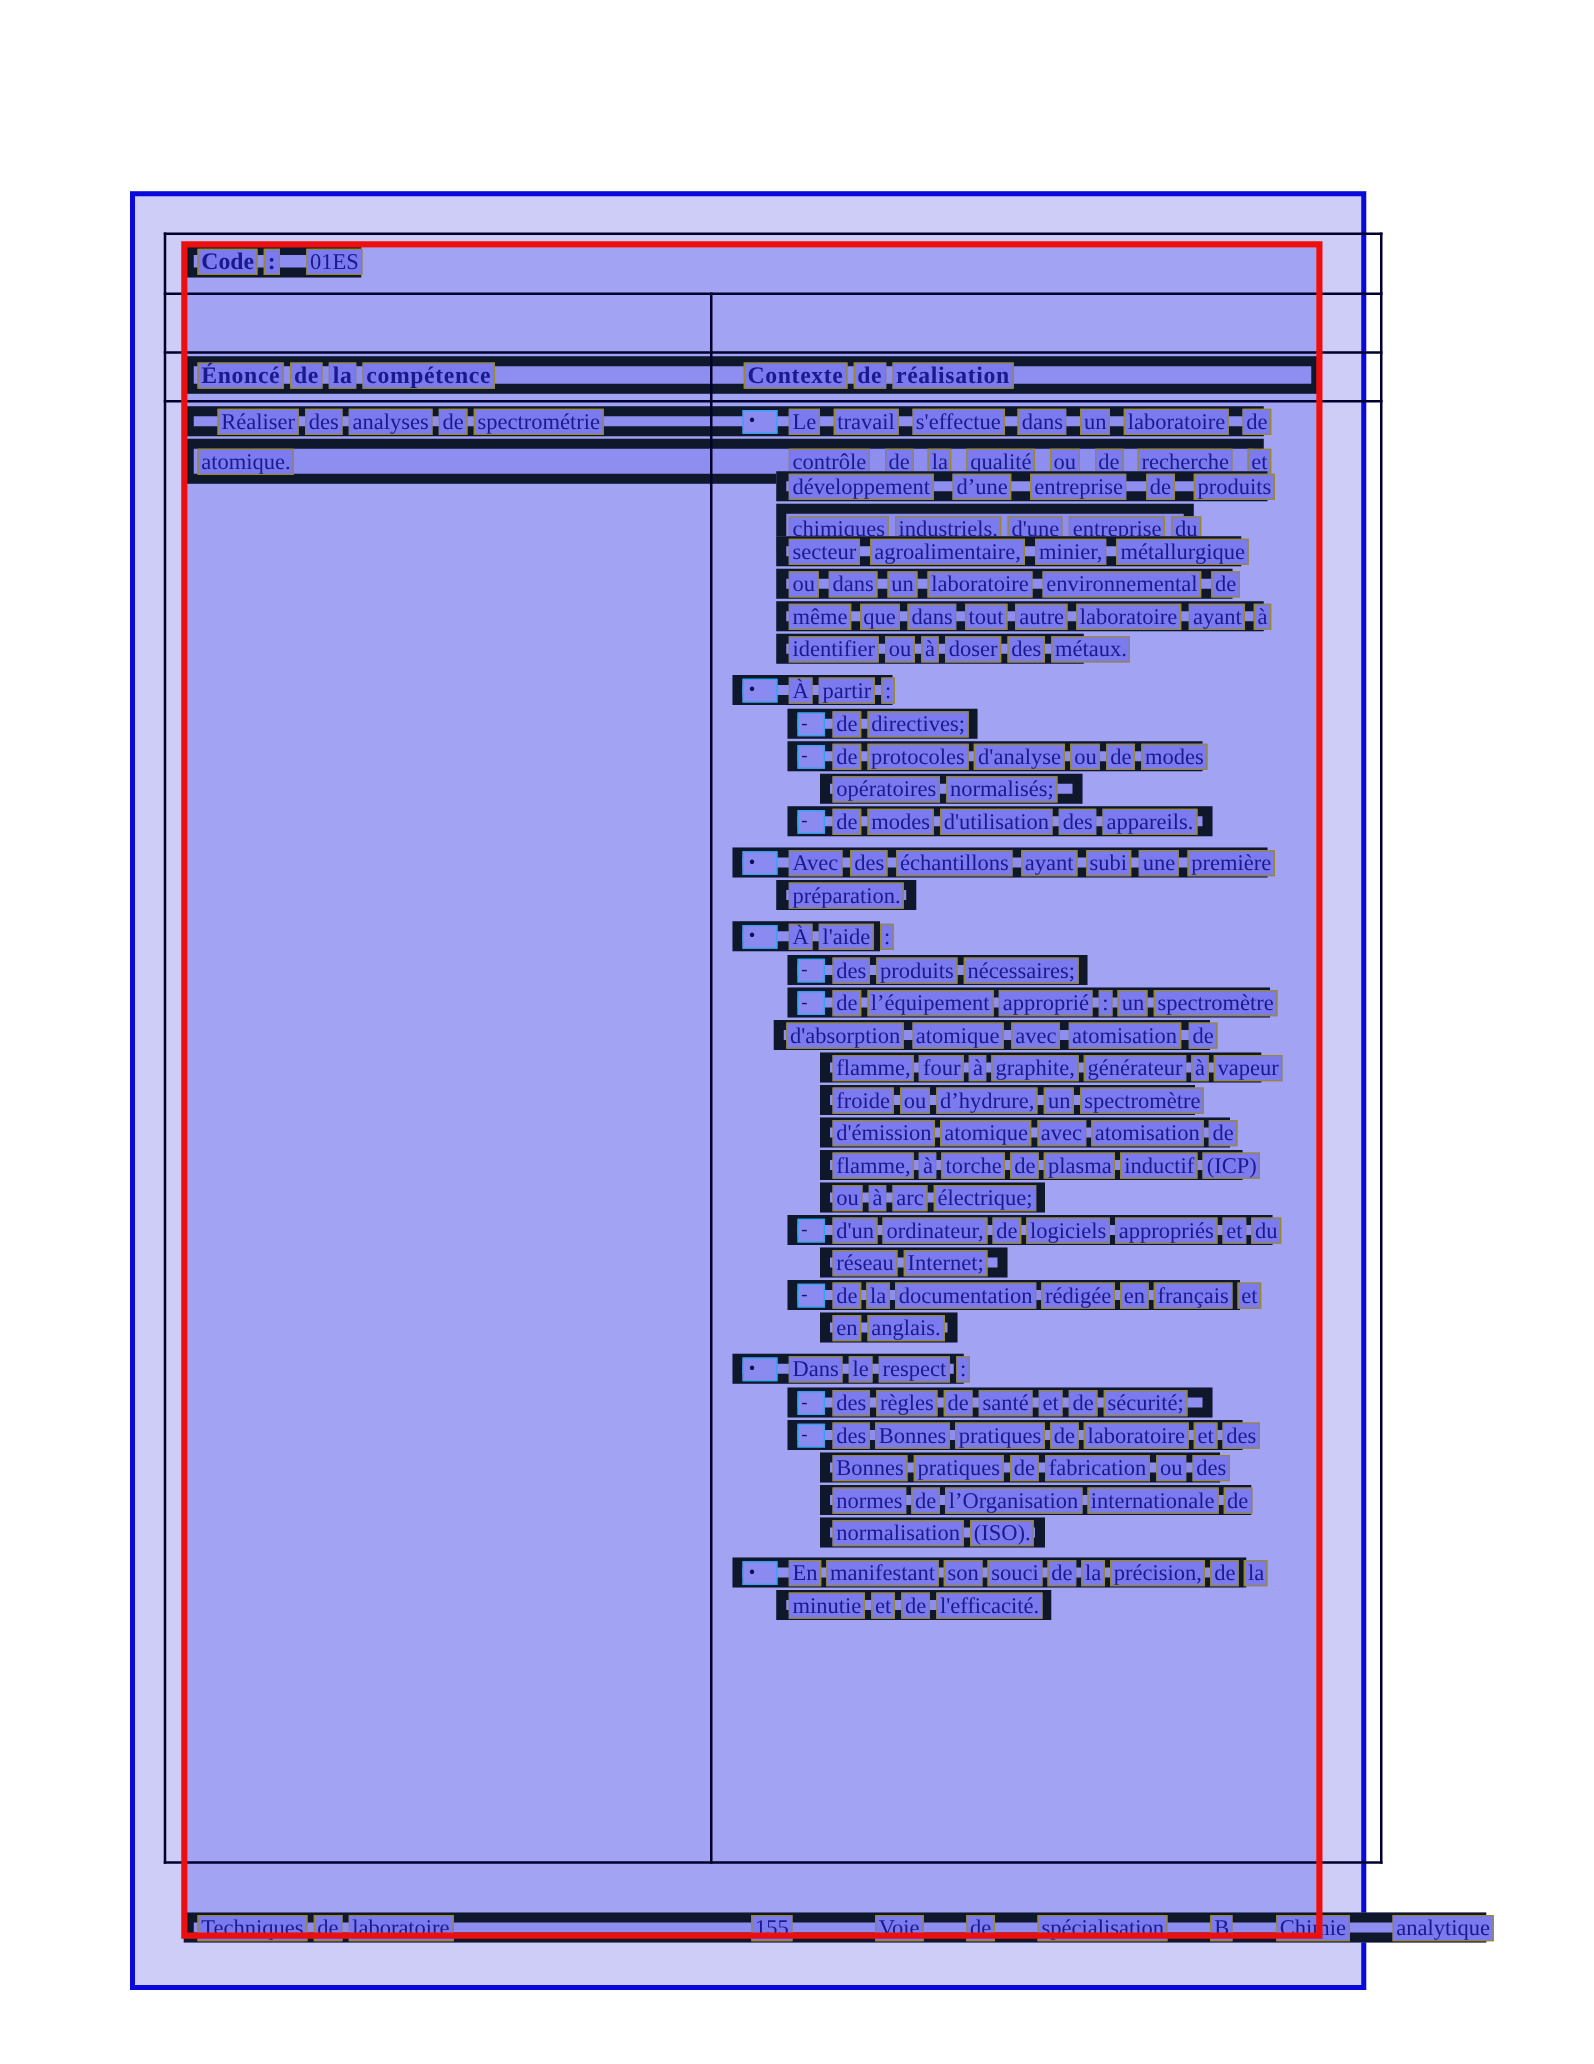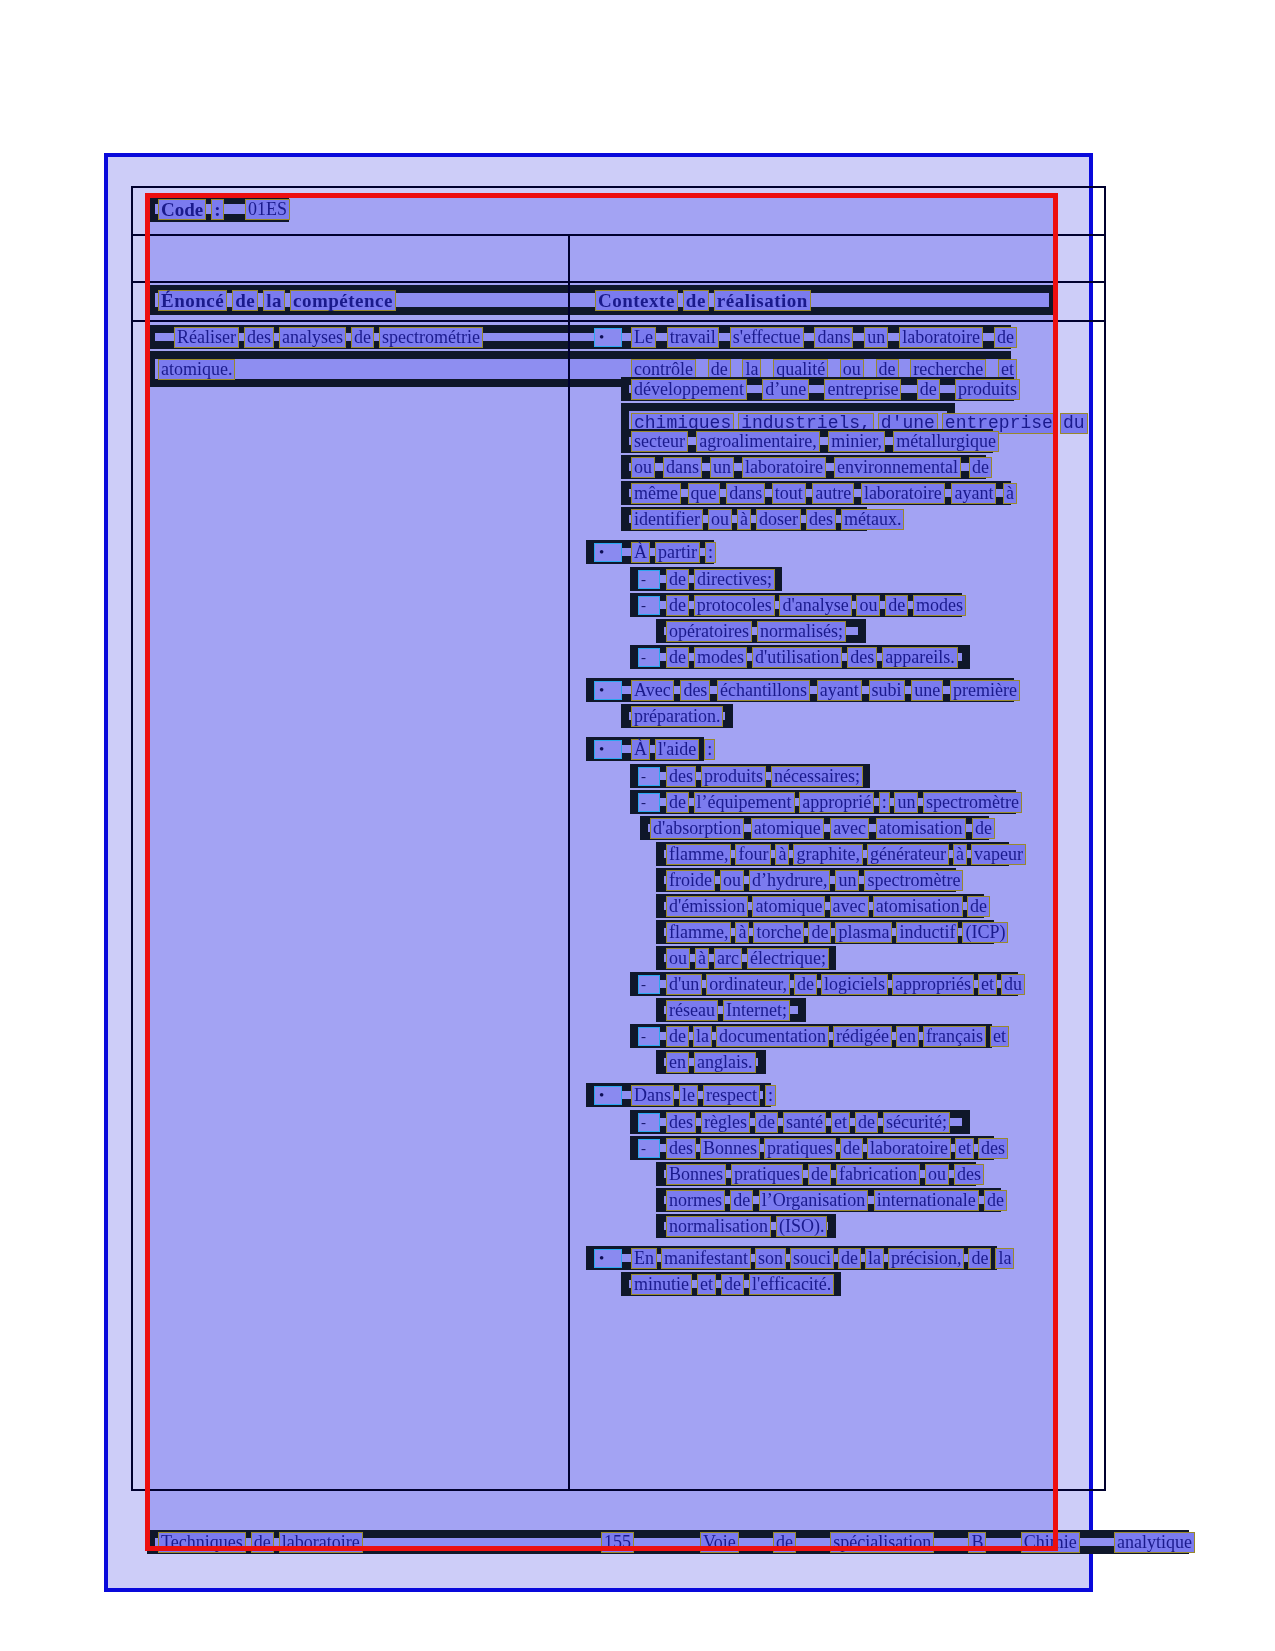--- a/index.html
+++ b/index.html
@@ -106,21 +106,21 @@
       </div>
       <div class="line" style="left: 621px; top: 377px; width: 393px; height: 24px;">
         <div class="seg just" style="left: 2px; width: 389px;">
           <span class="word">développement</span>
           <span class="word">d’une</span>
           <span class="word">entreprise</span>
           <span class="word">de</span>
           <span class="word">produits</span>
         </div>
       </div>
-      <div class="line" style="left: 621px; top: 403px; width: 334px; height: 40px; font-family: Liberation Mono, monospace;">
+      <div class="line" style="left: 621px; top: 403px; width: 334px; height: 40px;">
         <div class="seg just" style="left: 2px; width: 330px;">
           <span class="word">chimiques</span>
           <span class="word">industriels,</span>
           <span class="word">d'une</span>
           <span class="word">entreprise</span>
           <span class="word">du</span>
         </div>
       </div>
       <div class="line" style="left: 621px; top: 429px; width: 372px; height: 24px;">
         <div class="seg just" style="left: 2px; width: 368px;">
@@ -257,21 +257,21 @@
         </div>
         <div class="seg just" style="left: 28px; width: 356px;">
           <span class="word">de</span>
           <span class="word">l’équipement</span>
           <span class="word">approprié</span>
           <span class="word">:</span>
           <span class="word">un</span>
           <span class="word">spectromètre</span>
         </div>
       </div>
-      <div class="line" style="left: 640px; top: 816px; width: 349px; height: 24px;">
+      <div class="line" style="left: 619px; top: 816px; width: 349px; height: 24px;">
         <div class="seg just" style="left: 2px; width: 345px;">
           <span class="word">d'absorption</span>
           <span class="word">atomique</span>
           <span class="word">avec</span>
           <span class="word">atomisation</span>
           <span class="word">de</span>
         </div>
       </div>
       <div class="line" style="left: 656px; top: 842px; width: 353px; height: 24px;">
         <div class="seg just" style="left: 2px; width: 349px;">
@@ -404,21 +404,21 @@
         <div class="seg" style="left: 2px;">
           <span class="word">Bonnes</span>
           <span class="word">pratiques</span>
           <span class="word">de</span>
           <span class="word">fabrication</span>
           <span class="word">ou</span>
           <span class="word">des</span>
         </div>
       </div>
       <div class="line" style="left: 656px; top: 1188px; width: 345px; height: 24px;">
-        <div class="seg just" style="left: 2px; width: 341px;">
+        <div class="seg just" style="left: 2px; width: 312px;">
           <span class="word">normes</span>
           <span class="word">de</span>
           <span class="word">l’Organisation</span>
           <span class="word">internationale</span>
           <span class="word">de</span>
         </div>
       </div>
       <div class="line" style="left: 656px; top: 1214px; width: 180px; height: 24px;">
         <div class="seg" style="left: 2px;">
           <span class="word">normalisation</span>

